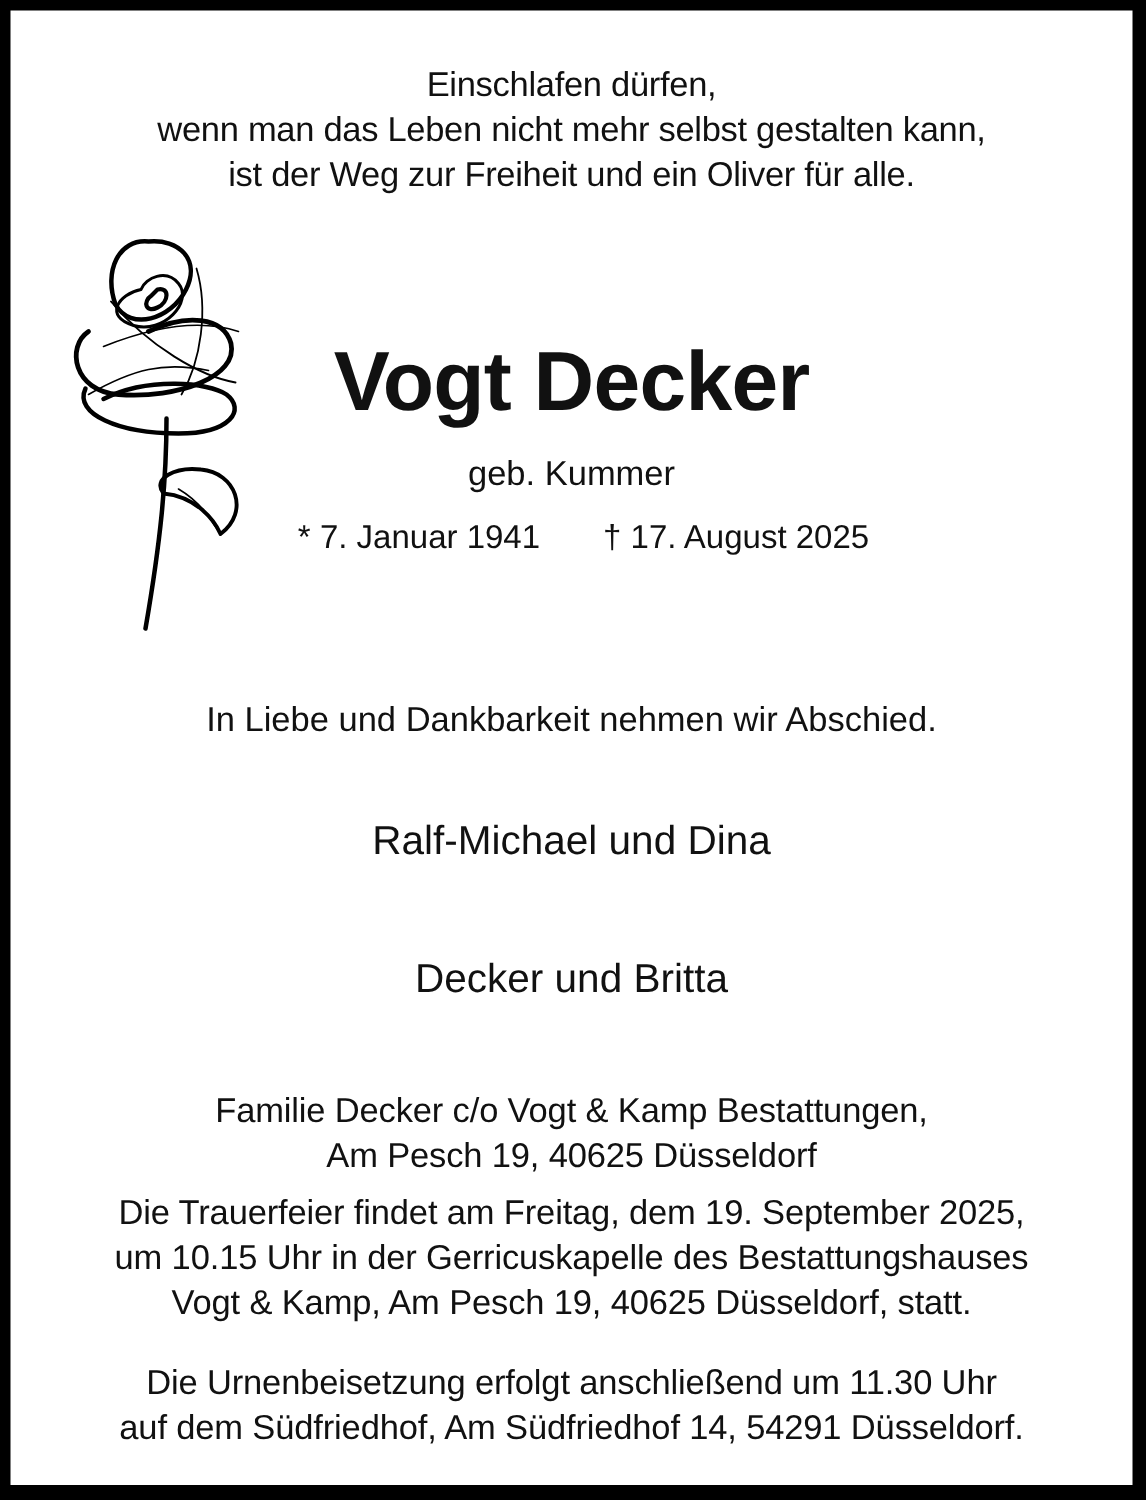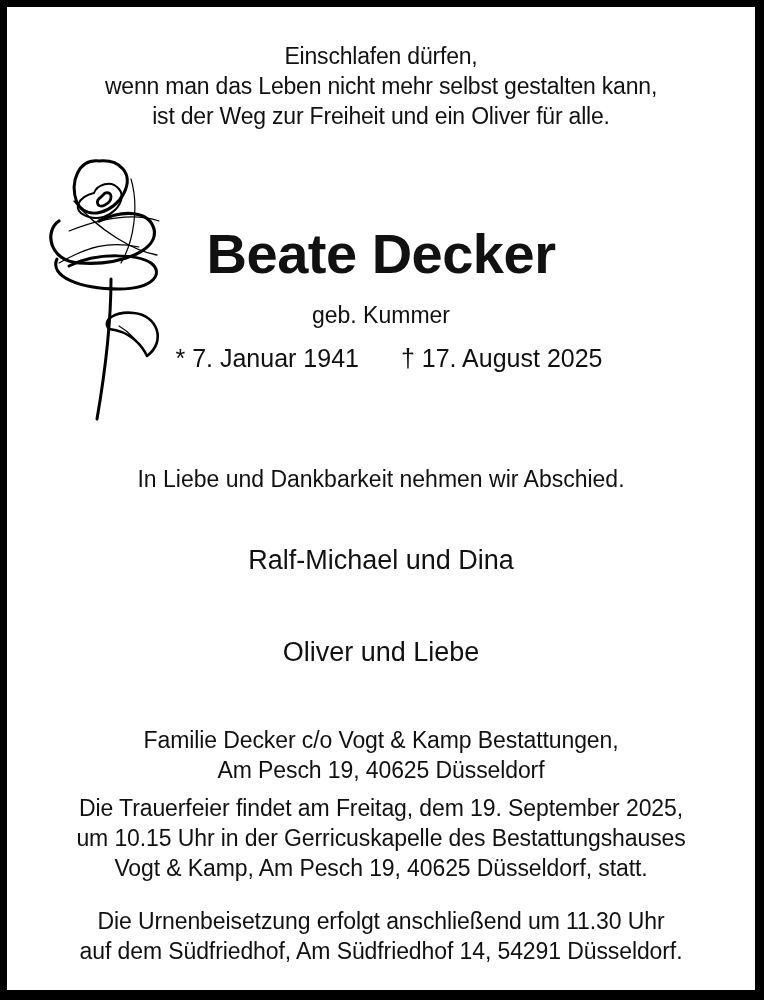--- a/index.html
+++ b/index.html
@@ -19,21 +19,21 @@
     .line {
       position: absolute; left: 0; width: 100%; text-align: center;
       white-space: nowrap;
     }
     .verse { font-size: 23px; line-height: 30px; letter-spacing: -0.2px; }
     .name {
       font-size: 56px; font-weight: bold; letter-spacing: -0.5px;
       line-height: 60px;
     }
     .maiden { font-size: 23px; line-height: 28px; }
-    .dates { font-size: 25px; line-height: 30px; }
+    .dates { font-size: 22px; line-height: 30px; }
     .dates .gap { display: inline-block; width: 42px; }
     .farewell { font-size: 23px; line-height: 30px; }
     .family { font-size: 27px; line-height: 34px; }
     .info { font-size: 23px; line-height: 30px; letter-spacing: -0.1px; }
     .rose {
       position: absolute; left: 32px; top: 144px; width: 150px; height: 270px;
     }
   </style>
 </head>
 <body>
@@ -56,30 +56,30 @@
       <path d="M92 28 C 100 55, 95 90, 82 112" stroke-width="1.2"></path>
       <path d="M30 80 C 55 70, 90 60, 120 70" stroke-width="1.1"></path>
       <path d="M20 112 C 50 95, 70 90, 100 96" stroke-width="1.1"></path>
 
       <path d="M72 128 C 72 170, 68 210, 58 268" stroke-width="3"></path>
 
       <path d="M70 178 C 62 168, 78 160, 95 162 C 118 164, 128 190, 108 205 C 104 196, 92 180, 70 178 Z" stroke-width="2.6"></path>
       <path d="M80 175 C 92 182, 100 192, 106 202" stroke-width="1.1"></path>
     </svg>
 
-    <div class="line name" style="top:217px">Beate Decker</div>
+    <div class="line name" style="top:217px">Vogt Decker</div>
     <div class="line maiden" style="top:294px">geb. Kummer</div>
     <div class="line dates" style="top:336px; padding-left:16px">
       <span>* 7. Januar 1941</span><span class="gap"></span><span>† 17. August 2025</span>
     </div>
 
     <div class="line farewell" style="top:457px">In Liebe und Dankbarkeit nehmen wir Abschied.</div>
 
     <div class="line family" style="top:536px">Ralf-Michael und Dina</div>
-    <div class="line family" style="top:628px">Oliver und Liebe</div>
+    <div class="line family" style="top:628px">Decker und Britta</div>
 
     <div class="line info" style="top:718px">Familie Decker c/o Vogt &amp; Kamp Bestattungen,</div>
     <div class="line info" style="top:748px">Am Pesch 19, 40625 Düsseldorf</div>
 
     <div class="line info" style="top:786px">Die Trauerfeier findet am Freitag, dem 19. September 2025,</div>
     <div class="line info" style="top:816px">um 10.15 Uhr in der Gerricuskapelle des Bestattungshauses</div>
     <div class="line info" style="top:846px">Vogt &amp; Kamp, Am Pesch 19, 40625 Düsseldorf, statt.</div>
 
     <div class="line info" style="top:899px">Die Urnenbeisetzung erfolgt anschließend um 11.30 Uhr</div>
     <div class="line info" style="top:929px">auf dem Südfriedhof, Am Südfriedhof 14, 54291 Düsseldorf.</div>

